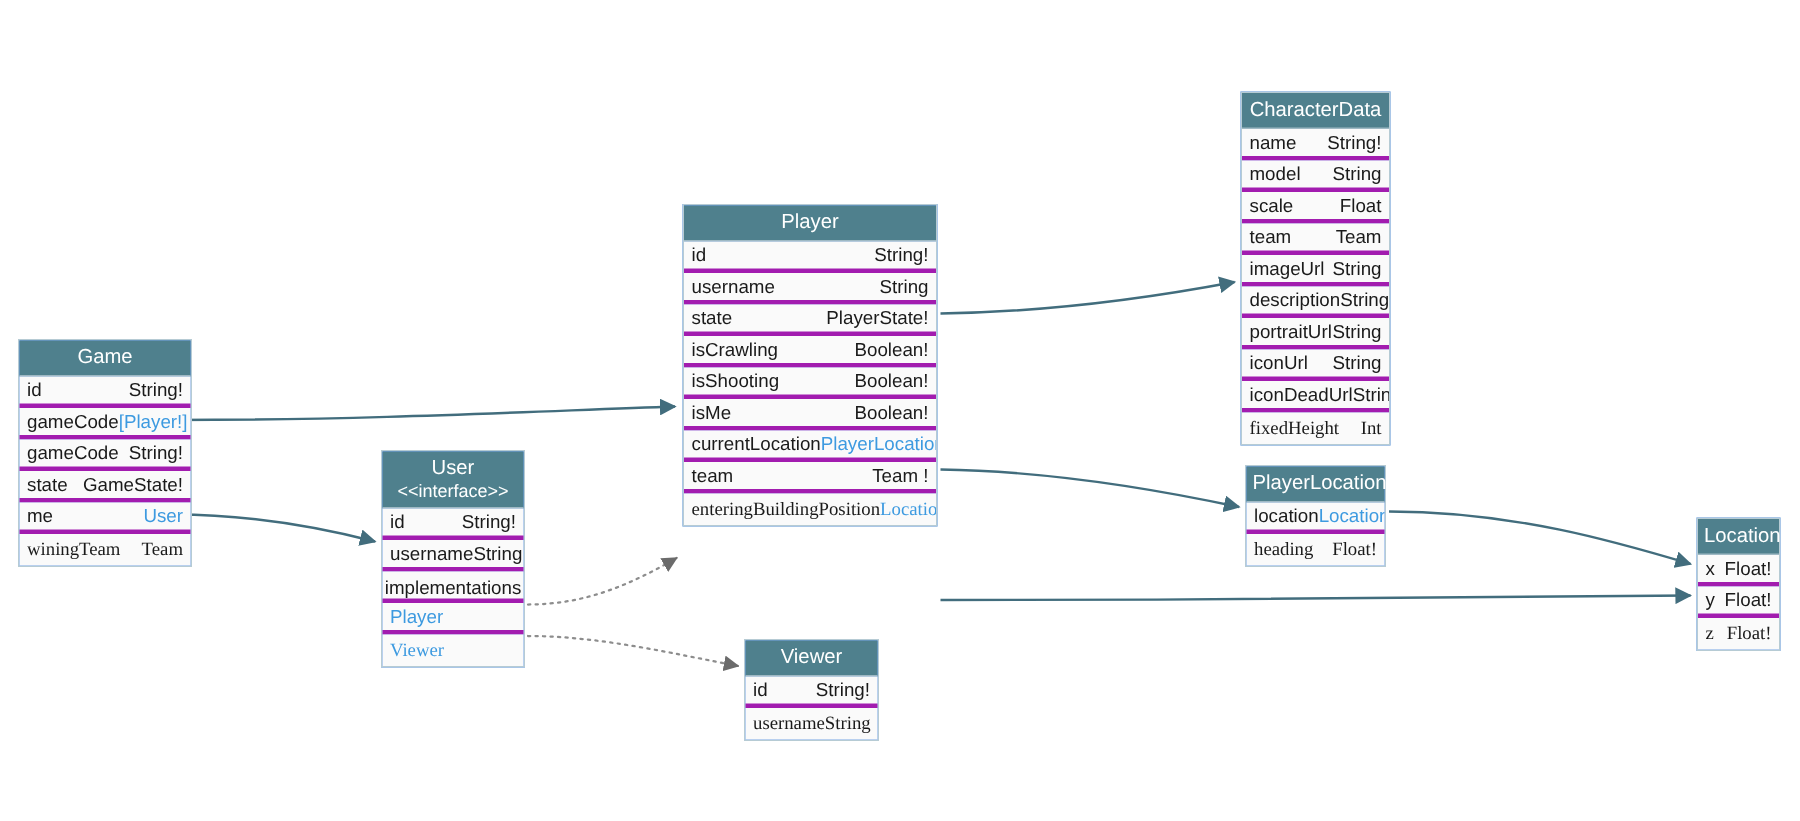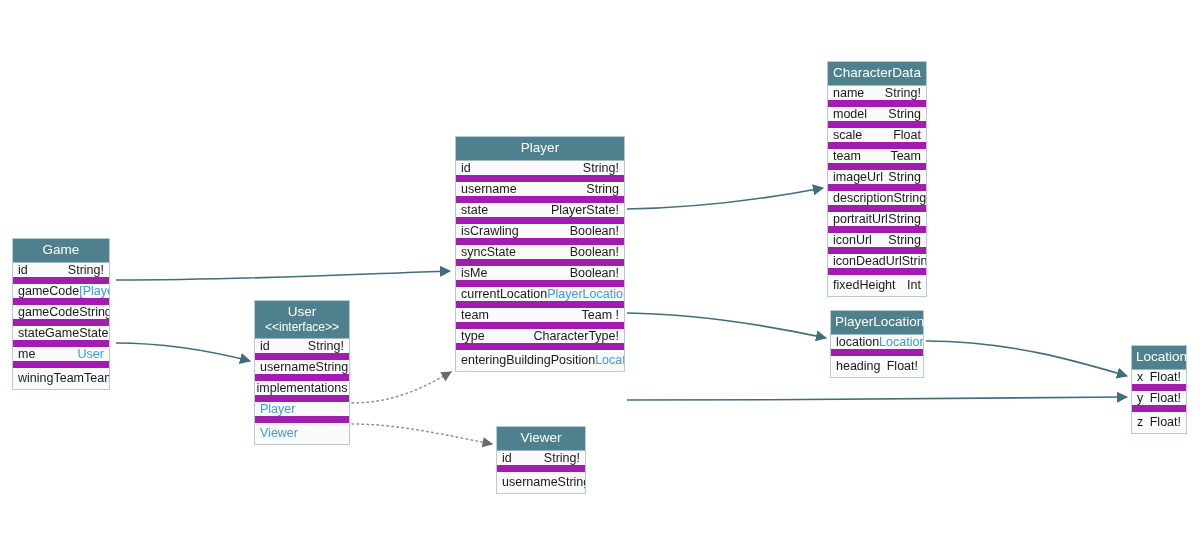--- a/index.html
+++ b/index.html
@@ -51,27 +51,27 @@
     margin-top: -1px;
   }
   .row {
     display: flex;
     align-items: center;
     justify-content: space-between;
     box-sizing: border-box;
     height: 21px;
     padding: 0 5px;
     background: #fafafa;
-    border-bottom: 7px solid #a21caf;
+    border-bottom: 3px solid #a21caf;
     font-size: 12.5px;
     color: #1a1a1a;
     white-space: nowrap;
     overflow: hidden;
   }
-  .row:last-child { border-bottom: none; }
+  .row:last-child { border-bottom: none; font-family: Liberation Serif, serif; }
   .row .fname { text-align: left; }
   .row .ftype { text-align: left; }
   .row.center {
     justify-content: center;
     align-items: flex-end;
   }
   .row.single {
     justify-content: flex-start;
   }
   .type-ref { color: #3d9ae0; }
@@ -103,21 +103,21 @@
 
     <path d="M 627 400 C 800 400, 1000 399, 1127 397" fill="none" stroke="#426d7d" stroke-width="1.6" marker-end="url(#arrow)"></path>
 
     <path d="M 926 341 C 1010 341, 1080 362, 1127 376" fill="none" stroke="#426d7d" stroke-width="1.6" marker-end="url(#arrow)"></path>
 
     <path d="M 352 403 C 390 403, 420 390, 451 372" fill="none" stroke="#8d8d8d" stroke-width="1.5" stroke-dasharray="1.5 3.5" stroke-linecap="round" marker-end="url(#arrowdot)"></path>
 
     <path d="M 352 424 C 400 424, 450 436, 492 444" fill="none" stroke="#8d8d8d" stroke-width="1.5" stroke-dasharray="1.5 3.5" stroke-linecap="round" marker-end="url(#arrowdot)"></path>
   </svg>
 
-  <div class="entity" id="ent-game" style="left: 12px; top: 238px; width: 98px;">
+  <div class="entity" id="ent-game" style="left: 12px; top: 226px; width: 116px;">
     <div class="entity-header">
       <span>Game</span>
     </div>
     <div class="rows">
         <div class="row">
           <span class="fname">id</span>
           <span class="ftype type-plain">String!</span>
         </div>
         <div class="row">
           <span class="fname">gameCode</span>
@@ -183,40 +183,36 @@
         </div>
         <div class="row">
           <span class="fname">state</span>
           <span class="ftype type-plain">PlayerState!</span>
         </div>
         <div class="row">
           <span class="fname">isCrawling</span>
           <span class="ftype type-plain">Boolean!</span>
         </div>
         <div class="row">
-          <span class="fname">syncState</span>
+          <span class="fname">isShooting</span>
           <span class="ftype type-plain">Boolean!</span>
         </div>
         <div class="row">
           <span class="fname">isMe</span>
           <span class="ftype type-plain">Boolean!</span>
         </div>
         <div class="row">
           <span class="fname">currentLocation</span>
           <span class="ftype type-ref"><span style="color: rgb(61, 154, 224);">PlayerLocation</span></span>
         </div>
         <div class="row">
           <span class="fname">team</span>
           <span class="ftype type-plain">Team !</span>
         </div>
         <div class="row">
-          <span class="fname">type</span>
-          <span class="ftype type-plain">CharacterType!</span>
-        </div>
-        <div class="row">
           <span class="fname">enteringBuildingPosition</span>
           <span class="ftype type-ref">Location</span>
         </div>
       </div>
   </div>
 
   <div class="entity" id="ent-viewer" style="left: 496px; top: 426px; width: 90px;">
     <div class="entity-header">
       <span>Viewer</span>
     </div>

